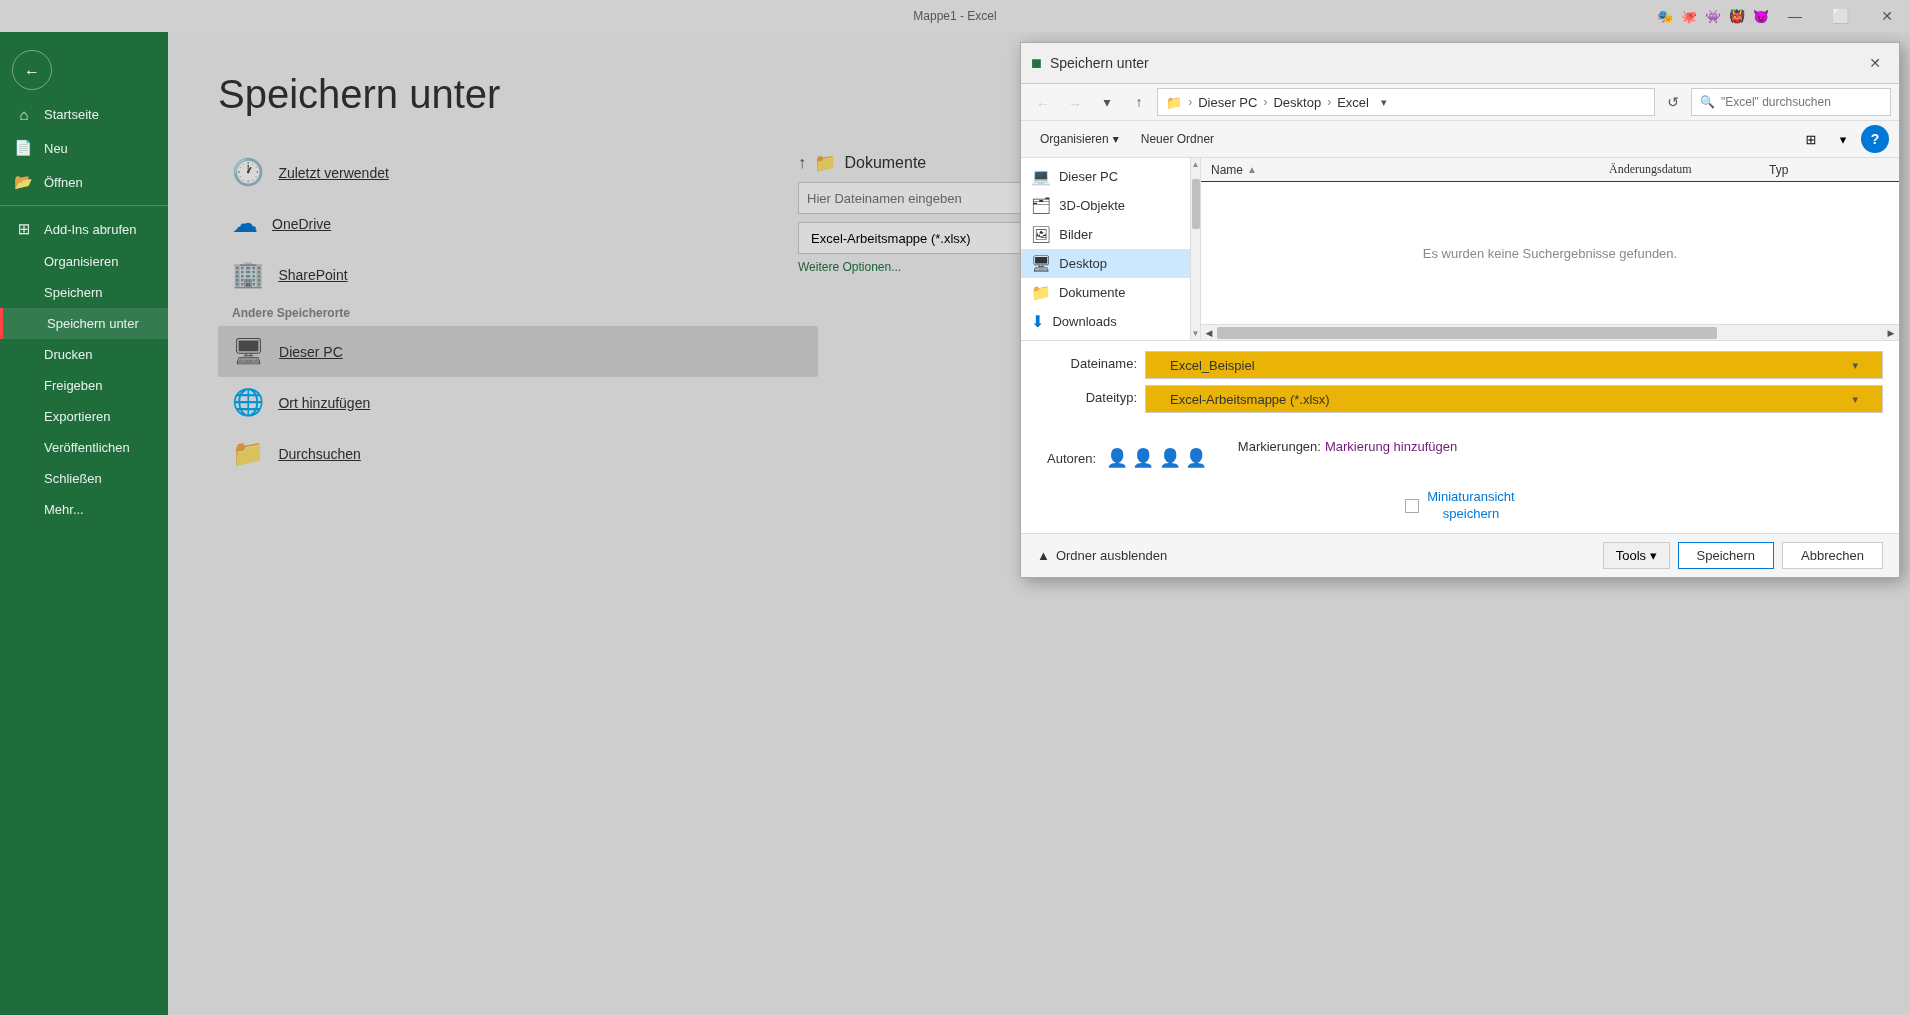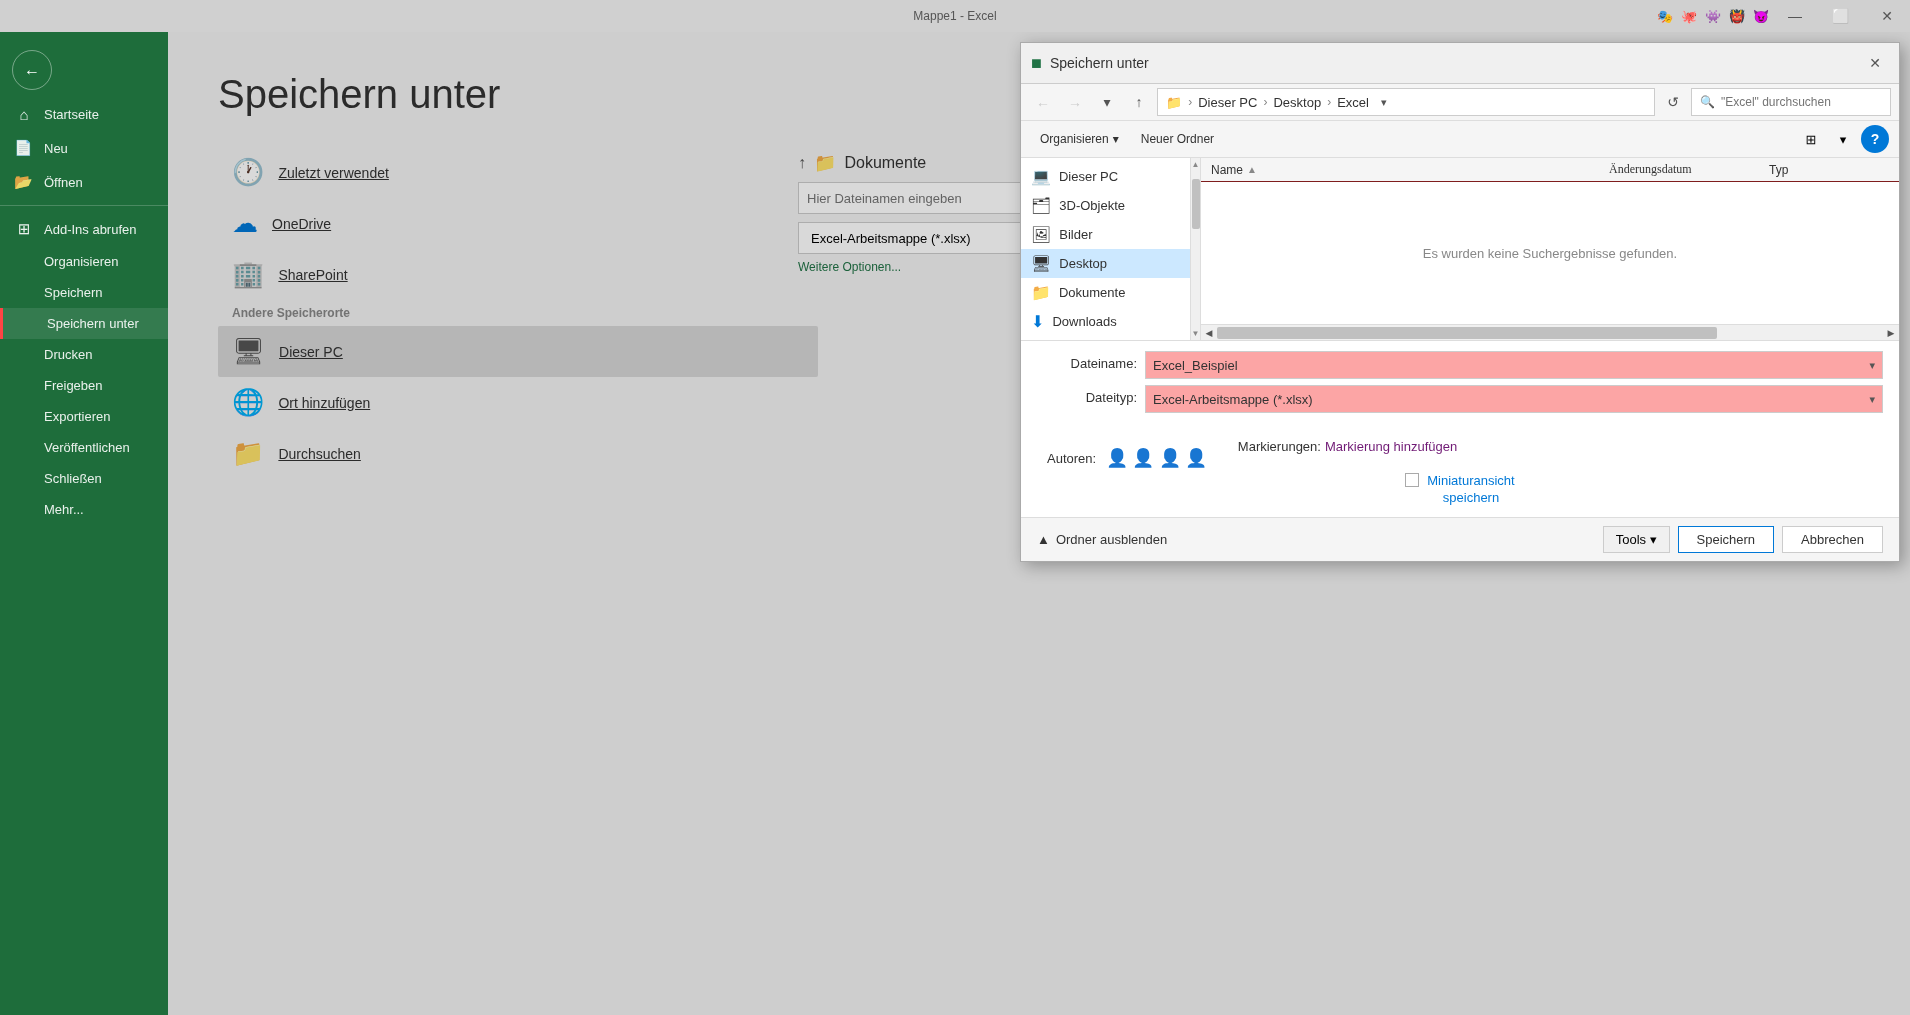--- a/index.html
+++ b/index.html
@@ -430,46 +430,47 @@
     }
     .field-label {
       text-align: right;
       font-size: 13px;
       color: #333;
       padding-top: 5px;
     }
     .field-input {
       height: 28px;
       border: 1px solid #ccc;
-      padding: 0 7px;
-      font-size: 13px;
-      background: #fca5a5;
+      padding: 0 24px;
+      font-size: 13px;
+      background: #eab308;
       display: flex;
       align-items: center;
       justify-content: space-between;
       cursor: pointer;
     }
     .field-input-text { color: #333; }
     .field-dropdown-arrow { color: #555; font-size: 11px; }
     .authors-row {
       display: flex;
       align-items: center;
       gap: 10px;
       padding-top: 4px;
       margin-top: 20px;
     }
     .author-label { font-size: 13px; color: #333; }
     .author-icons { display: flex; gap: 4px; }
     .markierung-label { font-size: 13px; color: #333; }
     .markierung-link { font-size: 13px; color: #701a75; cursor: pointer; text-align: center; }
     .checkbox-row {
       display: flex;
+      align-items: center;
       gap: 8px;
       justify-content: center;
-      margin-top: 4px;
+      margin-top: 20px;
     }
     .checkbox-item { width: 14px; height: 14px; border: 1px solid #aaa; background: white; display: flex; align-items: center; justify-content: center; cursor: pointer; }
     .checkbox-label { font-size: 13px; color: #0078d7; cursor: pointer; text-align: center; line-height: 1.3; }
 
     .dialog-footer {
       border-top: 1px solid #ddd;
       background: #f5f5f5;
       padding: 8px 16px;
       display: flex;
       align-items: center;

